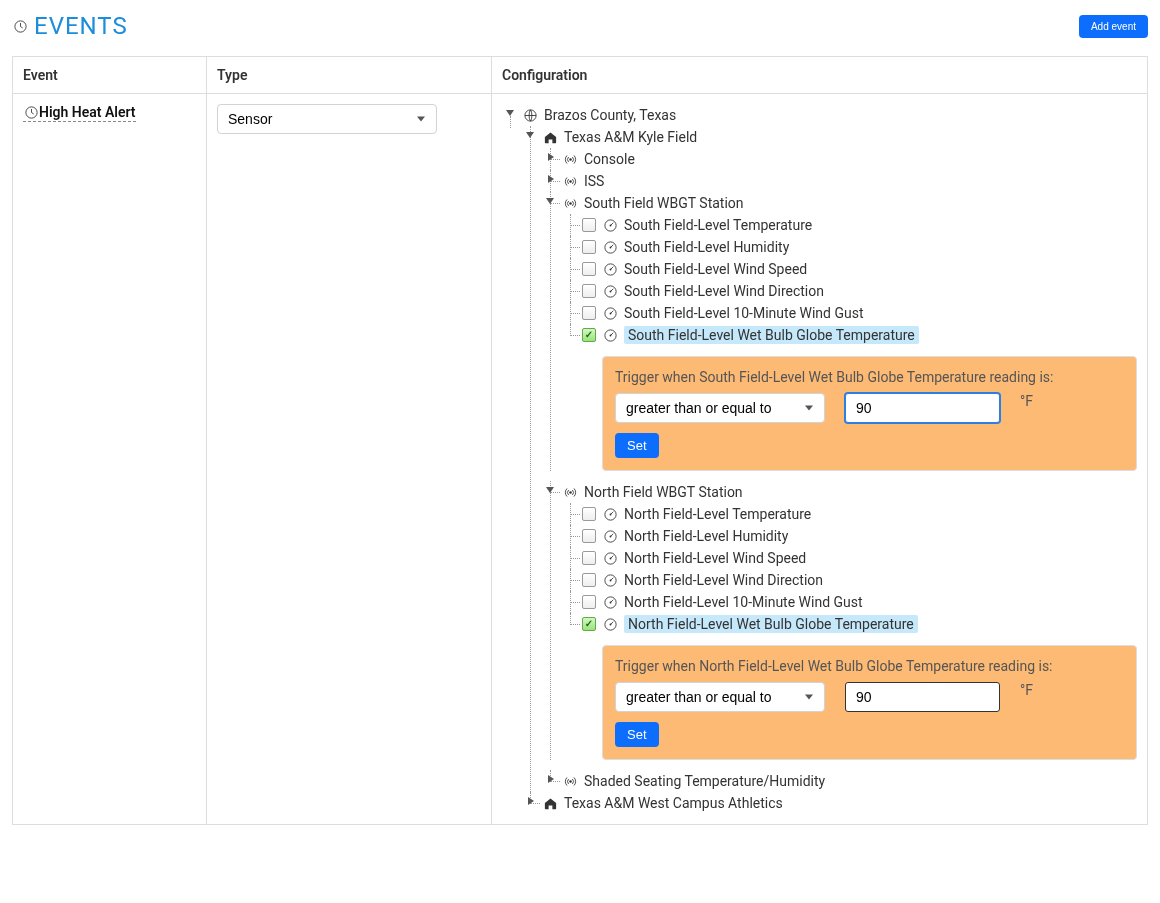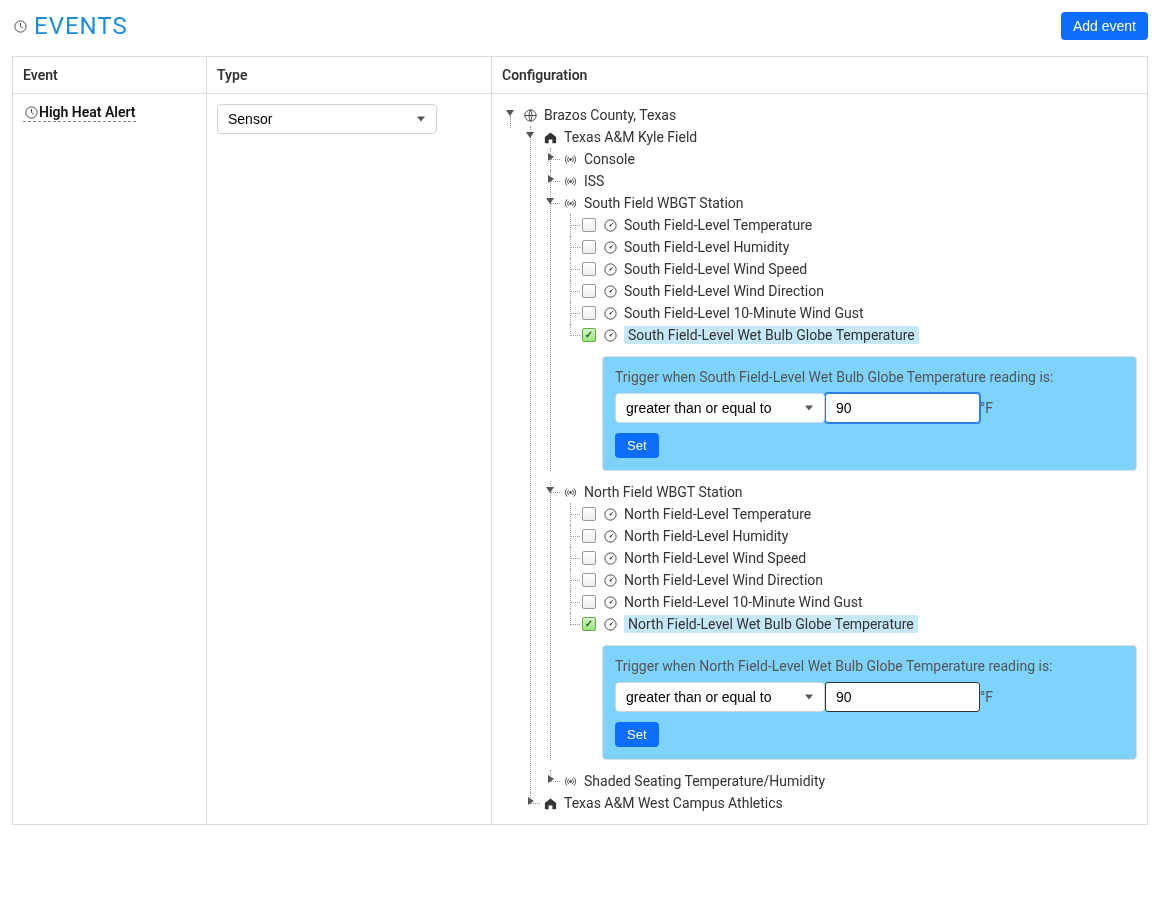--- a/index.html
+++ b/index.html
@@ -1,20 +1,20 @@
 <!DOCTYPE html>
 <html><head>
 <meta charset="utf-8">
 <style>
 * { box-sizing: border-box; margin: 0; padding: 0; }
 body { font-family: -apple-system, BlinkMacSystemFont, "Segoe UI", Roboto, Helvetica, Arial, sans-serif; font-size: 14px; color: #333; padding: 12px; background: #fff; }
 .header { display:flex; justify-content:space-between; align-items:center; margin-bottom:16px;gap:47px; }
 .title { display:flex; align-items:center; gap:6px; color:#1b8ddb; font-size:24px; font-weight:400; letter-spacing:1px; }
 .title svg { width:24px; height:24px; }
-.btn-primary { background:#0d6efd; color:#fff; border:none; border-radius:4px; padding:6px 12px; font-size:14px; cursor:pointer; }
+.btn-primary { background:#0d6efd; color:#fff; border:none; border-radius:4px; padding:6px 12px; font-size:10px; cursor:pointer; }
 .btn-primary.small { padding:5px 12px; font-size:13px; }
 table.main { width:100%; border-collapse:collapse; border:1px solid #ddd; }
 table.main th { text-align:left; padding:10px 10px; border-bottom:1px solid #ddd; border-right:1px solid #ddd; font-weight:600; font-size:14px; }
 table.main th:last-child { border-right:none; }
 table.main td { vertical-align:top; padding:10px 10px; border-right:1px solid #ddd; }
 table.main td:last-child { border-right:none;margin-left:16px; }
 .col-event { width:194px; }
 .col-type { width:285px; }
 .event-link { display:inline-flex; align-items:center; gap:0; font-weight:600; color:#111; border-bottom:1px dashed #888; text-decoration:none; padding-bottom:1px; }
 .event-link svg { width:14px; height:14px; }
@@ -35,23 +35,23 @@
 .node-row { display:flex; align-items:center; gap:6px; padding:2px 0; min-height:22px; }
 .node-label { white-space:nowrap; }
 .node-row.highlight .node-label { background:#c5e8fb; border-radius:2px; padding:1px 4px; }
 .cb { width:14px; height:14px; border:1px solid #999; border-radius:2px; background:linear-gradient(#fff,#eee); display:inline-flex; align-items:center; justify-content:center; cursor:pointer; }
 .cb.checked { background:linear-gradient(#d4f5c9,#9be27e); border-color:#5fae3d; }
 .cb.checked::after { content:"✓"; font-size:10px; color:#156b00; font-weight:bold; line-height:1; }
 .ico { display:inline-flex; width:16px; height:16px; align-items:center; justify-content:center; }
 .ico svg { width:15px; height:15px; }
 
 
-.trigger-panel { background:#7dd3fc; border:1px solid #ddd; border-radius:4px; padding:12px; margin:10px 0 10px 40px; max-width:580px; }
+.trigger-panel { background:#fdba74; border:1px solid #ddd; border-radius:4px; padding:12px; margin:10px 0 10px 40px; max-width:580px; }
 .trigger-panel .prompt { font-size:14px; color:#555; margin-bottom:8px; }
-.trigger-row { display:flex; align-items:center; gap:0; margin-bottom:10px; }
+.trigger-row { display:flex; align-items:flex-start; gap:20px; margin-bottom:10px; }
 .trigger-row .select-wrap { width:210px; }
 .trigger-row input[type=text] { width:155px; padding:6px 10px; border:1px solid #333; border-radius:3px; font-size:14px; }
 .trigger-row input.active-focus { border:1px solid #2a7fe0; box-shadow:0 0 0 1px #2a7fe0; }
 .unit { font-size:14px; color:#555; }
 
 
 .i-stroke { fill:none; stroke:#333; stroke-width:1.4; }
 .i-fill { fill:#333; }
 </style>
 </head>

